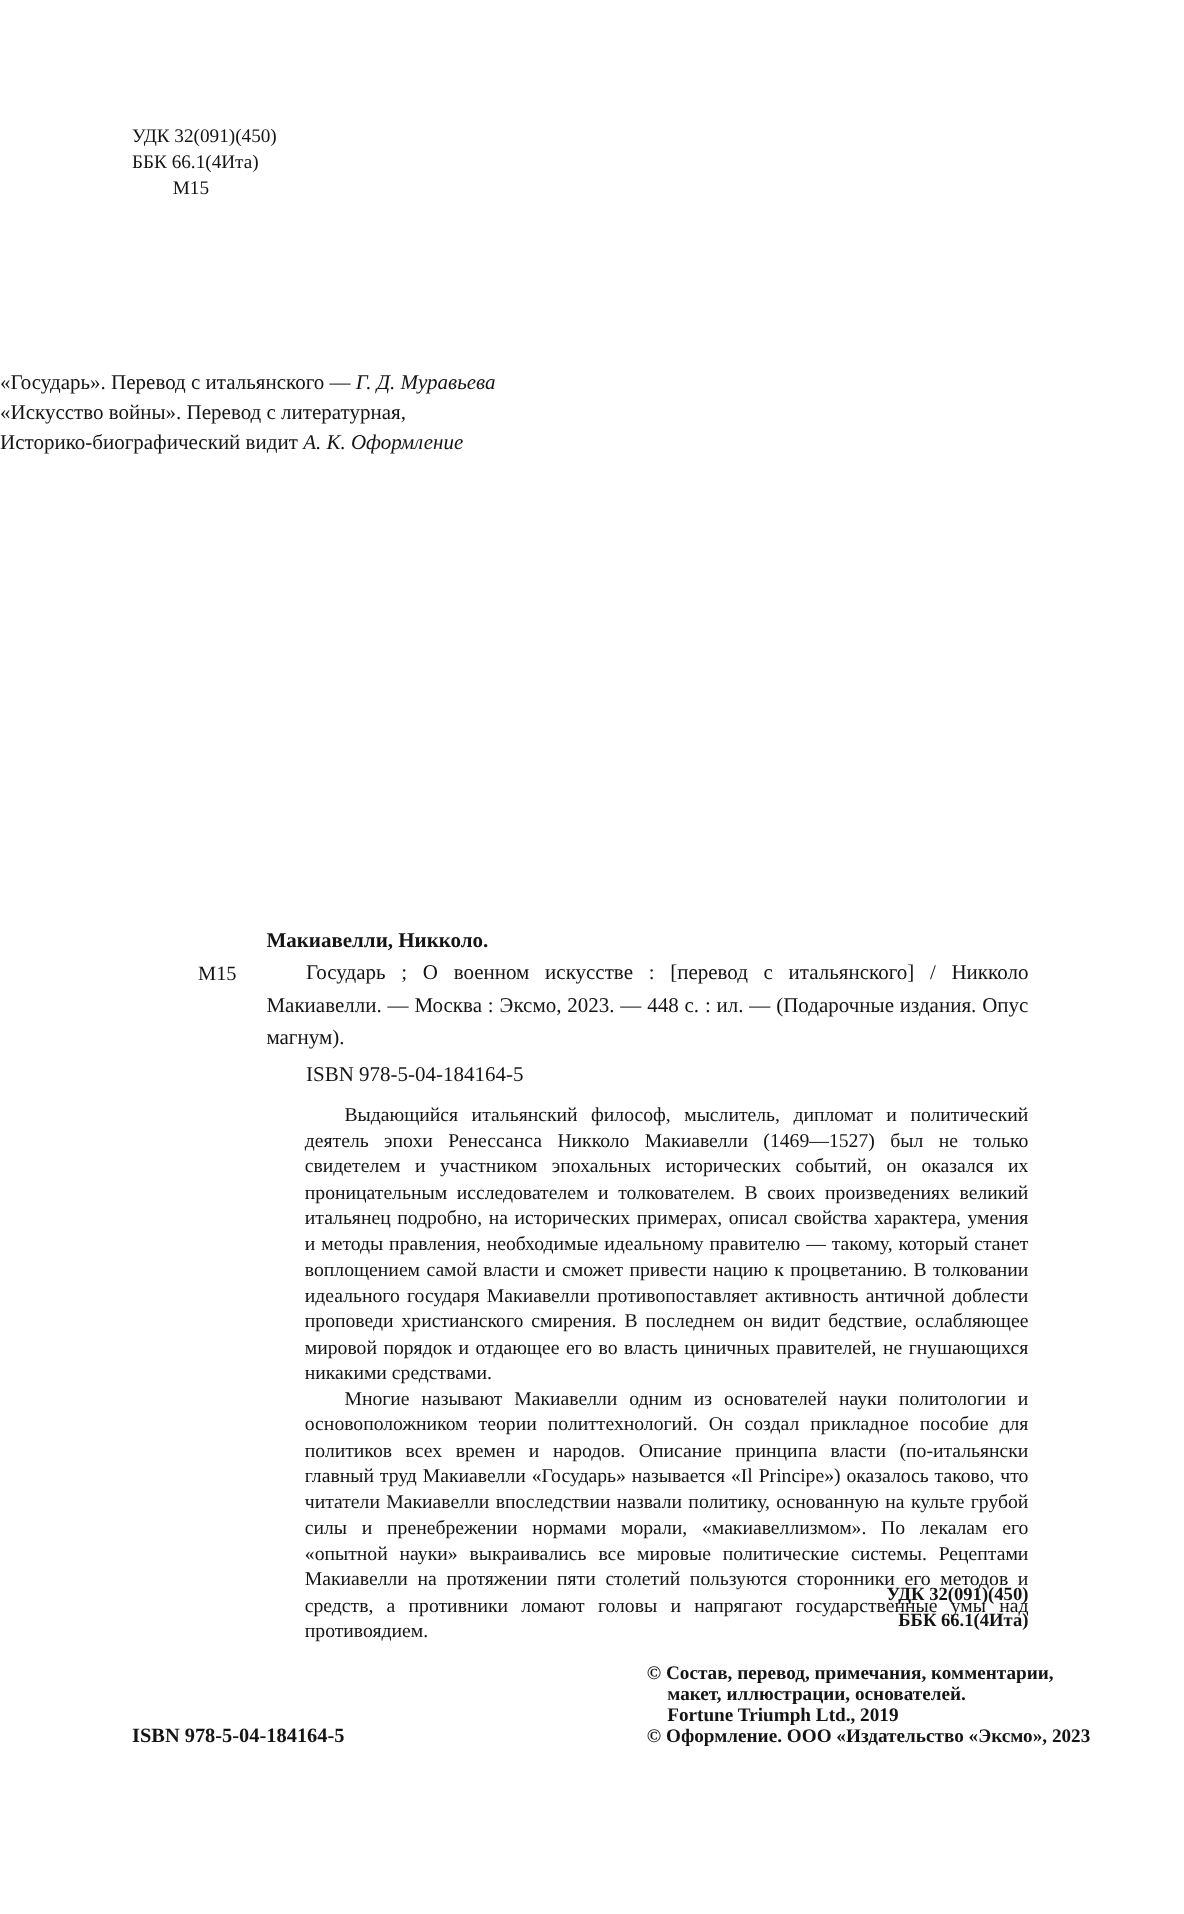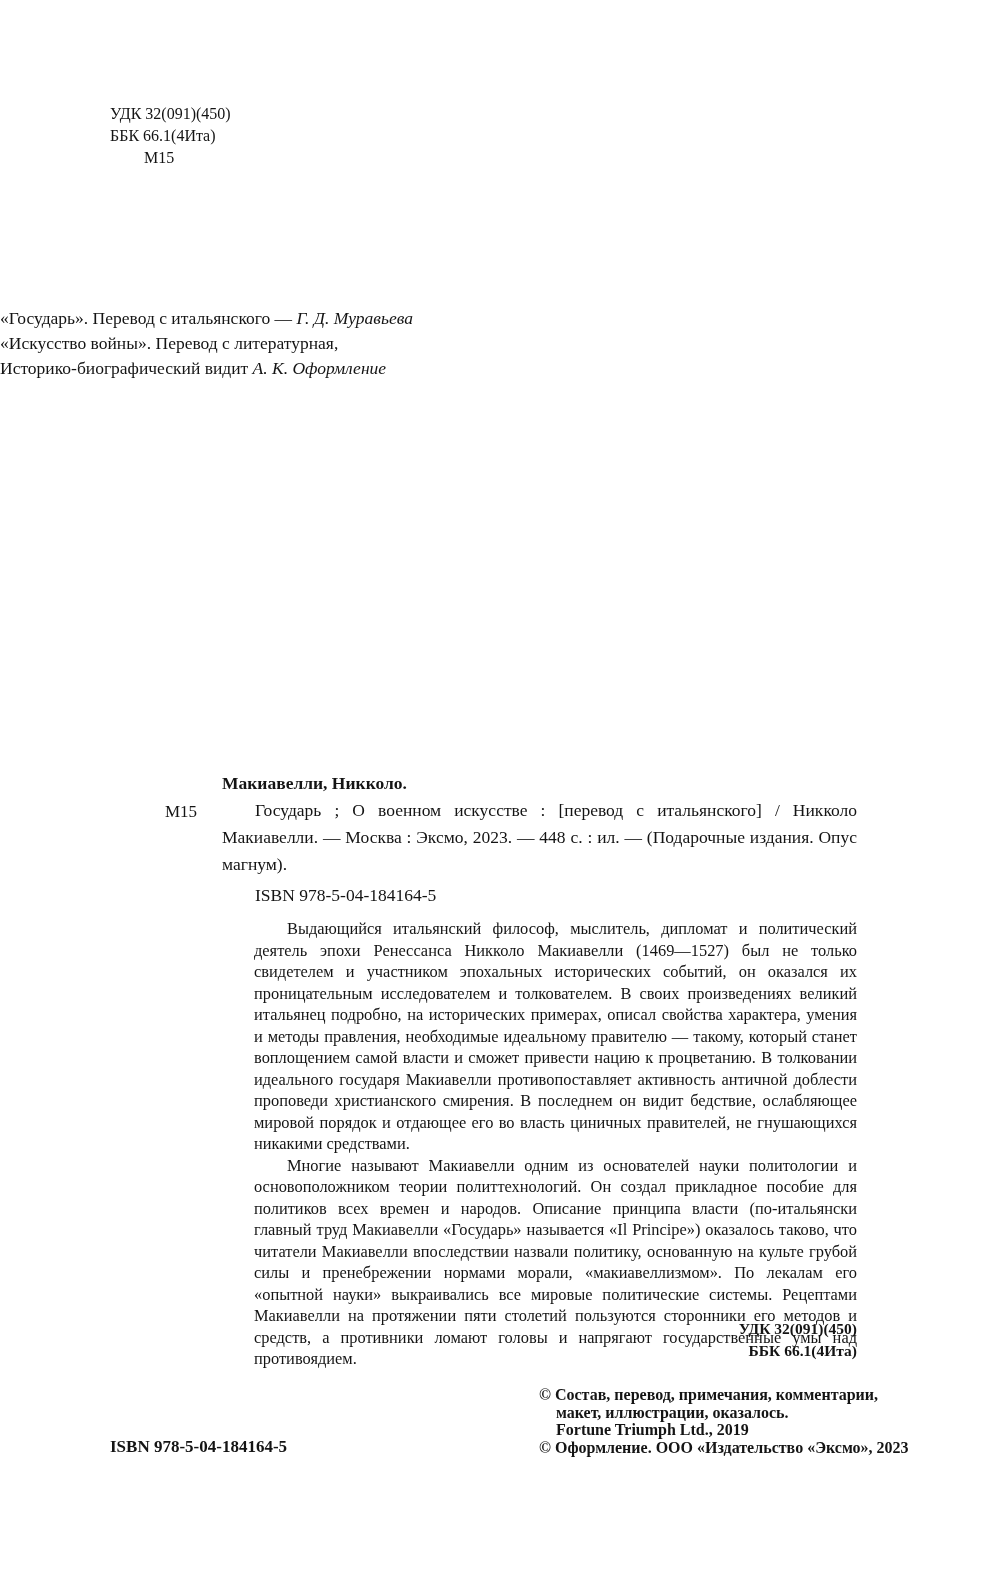--- a/index.html
+++ b/index.html
@@ -132,20 +132,20 @@
     <p>Многие называют Макиавелли одним из основателей науки политологии и основоположником теории политтехнологий. Он создал прикладное пособие для политиков всех времен и народов. Описание принципа власти (по-итальянски главный труд Макиавелли «Государь» называется «Il Principe») оказалось таково, что читатели Макиавелли впоследствии назвали политику, основанную на культе грубой силы и пренебрежении нормами морали, «макиавеллизмом». По лекалам его «опытной науки» выкраивались все мировые политические системы. Рецептами Макиавелли на протяжении пяти столетий пользуются сторонники его методов и средств, а противники ломают головы и напрягают государственные умы над противоядием.</p>
   </div>
 
   <div class="bottom-codes">
     <div>УДК 32(091)(450)</div>
     <div>ББК 66.1(4Ита)</div>
   </div>
 
   <div class="copyright">
     <div>© Состав, перевод, примечания, комментарии,</div>
-    <div class="cont">макет, иллюстрации, оказалось.</div>
+    <div class="cont">макет, иллюстрации, основателей.</div>
     <div class="cont">Fortune Triumph Ltd., 2019</div>
     <div>© Оформление. ООО «Издательство «Эксмо», 2023</div>
   </div>
 
   <div class="isbn-bottom">ISBN 978-5-04-184164-5</div>
 
 </div>
 
 </body></html>

